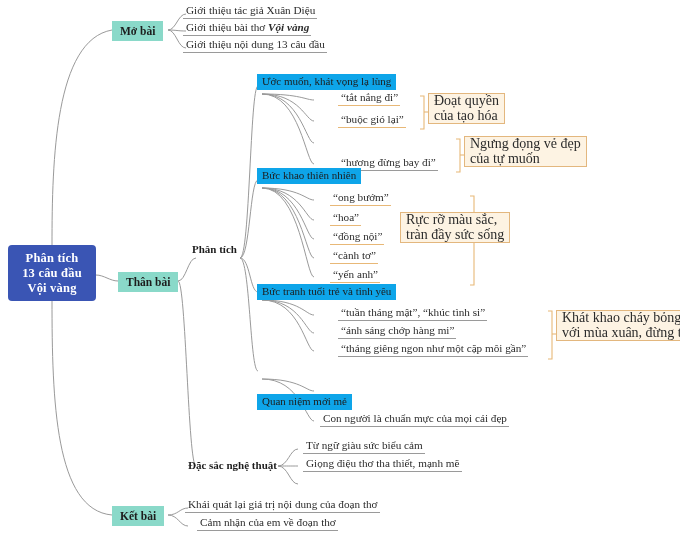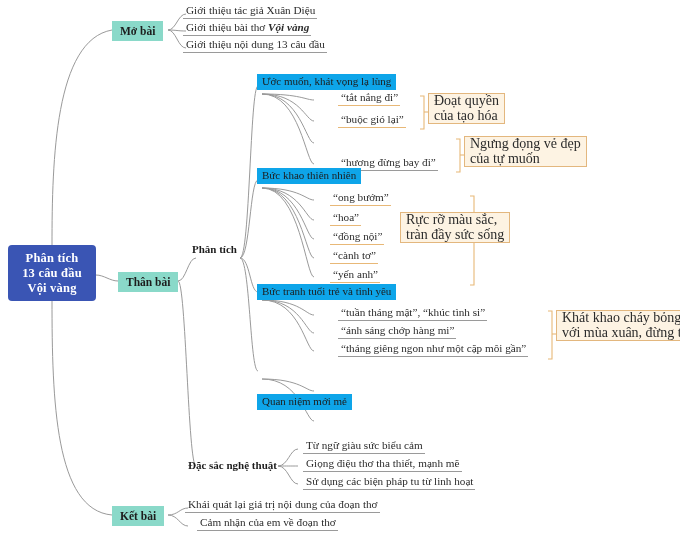--- a/index.html
+++ b/index.html
@@ -229,33 +229,33 @@
     <span>“tháng giêng ngon như một cặp môi gần”</span>
   </div>
   <div class="node callout" style="left:556px;top:310px;">
     <div>Khát khao cháy bỏng</div>
     <div>với mùa xuân, đừng trẻ</div>
   </div>
 
   <div class="node orange" style="left:257px;top:362px;margin-top:32px;">
     <span>Quan niệm mới mẻ</span>
   </div>
+  <div class="node leaf ul-gray" style="left:320px;top:411px;">
+    <span>Con người là chuẩn mực của mọi cái đẹp</span>
+  </div>
 
   <div class="node plain-bold" style="left:188px;top:459px;">
     <span>Đặc sắc nghệ thuật</span>
   </div>
   <div class="node leaf ul-gray" style="left:303px;top:438px;">
     <span>Từ ngữ giàu sức biểu cảm</span>
   </div>
   <div class="node leaf ul-gray" style="left:303px;top:456px;">
     <span>Giọng điệu thơ tha thiết, mạnh mẽ</span>
   </div>
-  <div class="node leaf ul-gray" style="left:303px;top:474px;">
-    <span>Sử dụng các biện pháp tu từ linh hoạt</span>
-  </div>
 
   <div class="node teal" style="left:112px;top:506px;">
     <span>Kết bài</span>
   </div>
   <div class="node leaf ul-gray" style="left:185px;top:497px;">
     <span>Khái quát lại giá trị nội dung của đoạn thơ</span>
   </div>
   <div class="node leaf ul-gray" style="left:185px;top:515px;margin-left:12px;">
     <span>Cảm nhận của em về đoạn thơ</span>
   </div>

